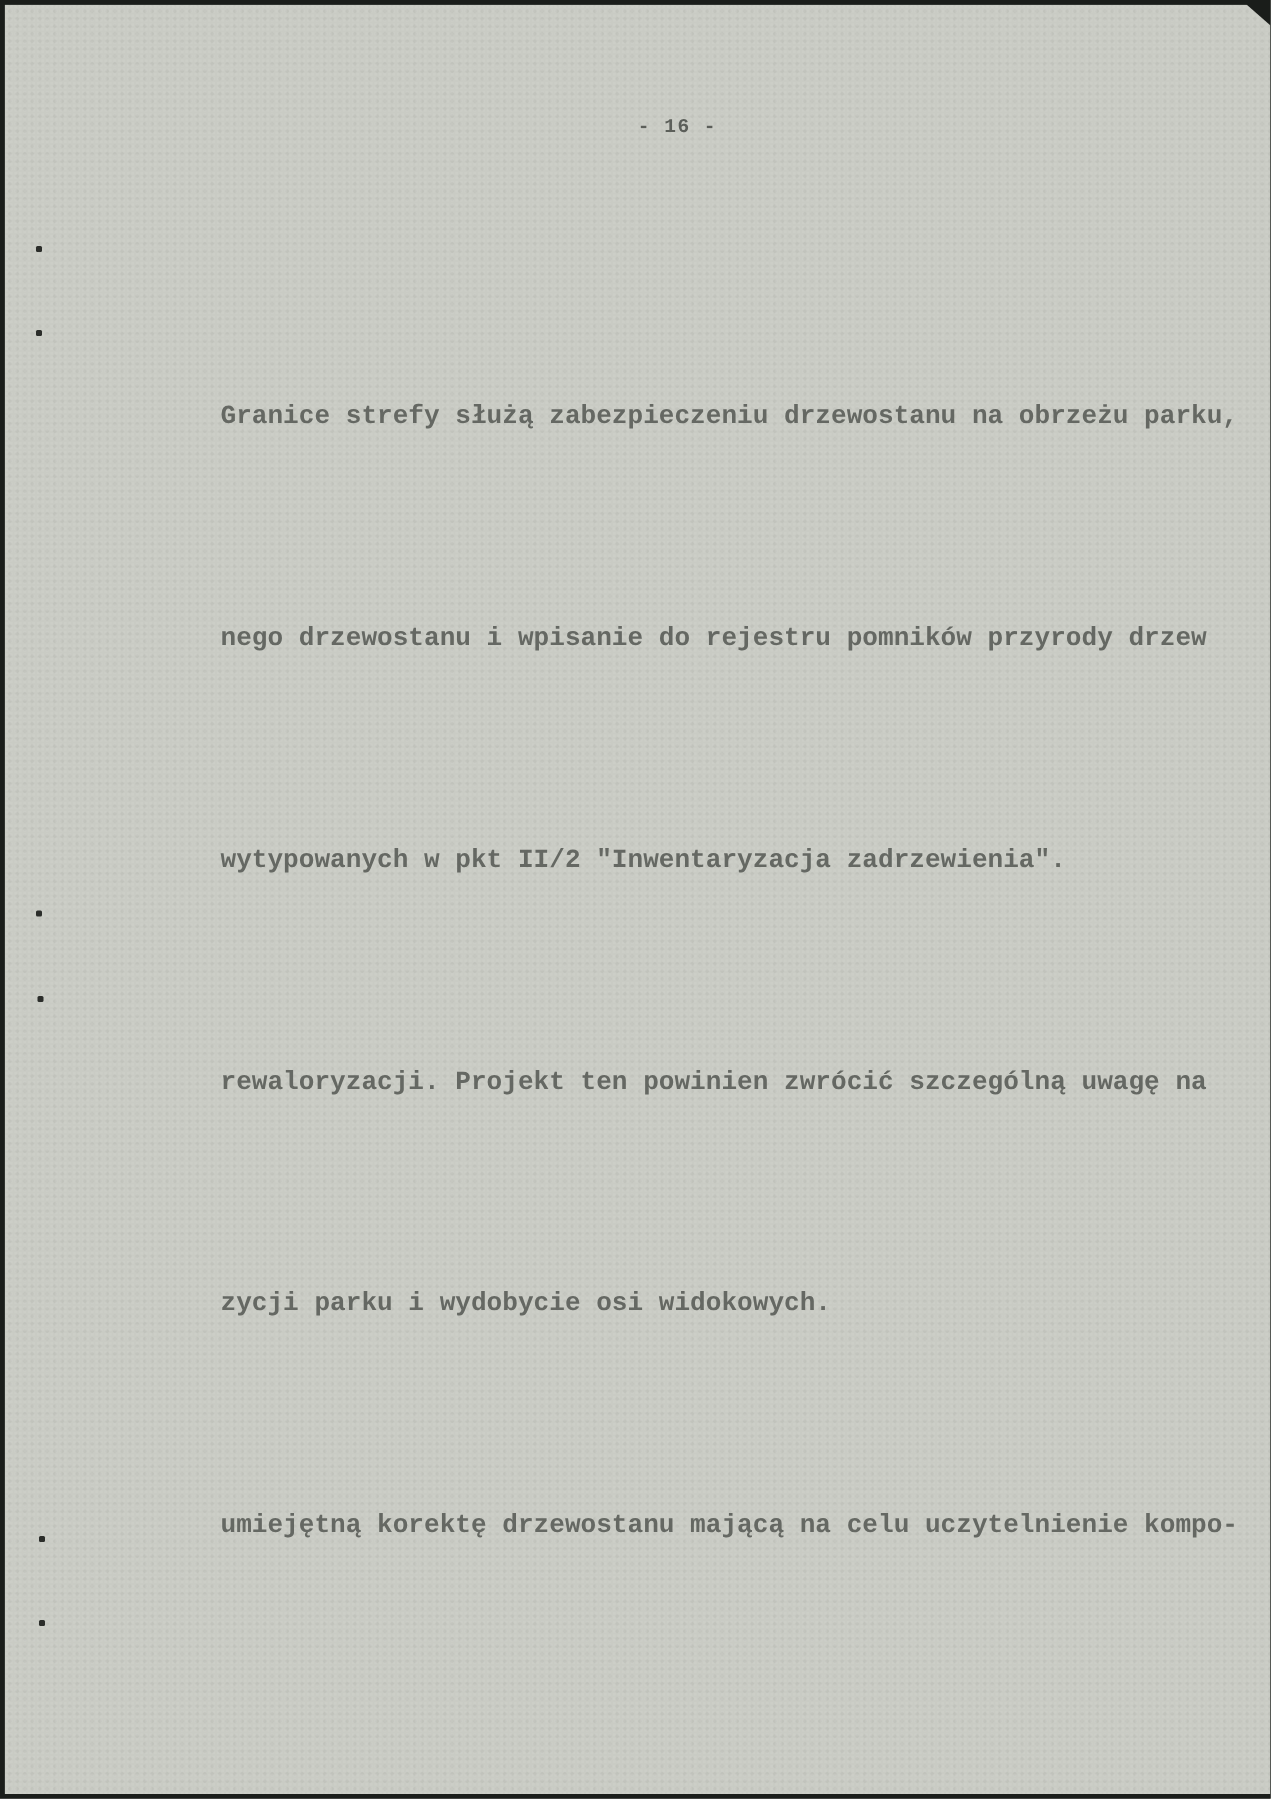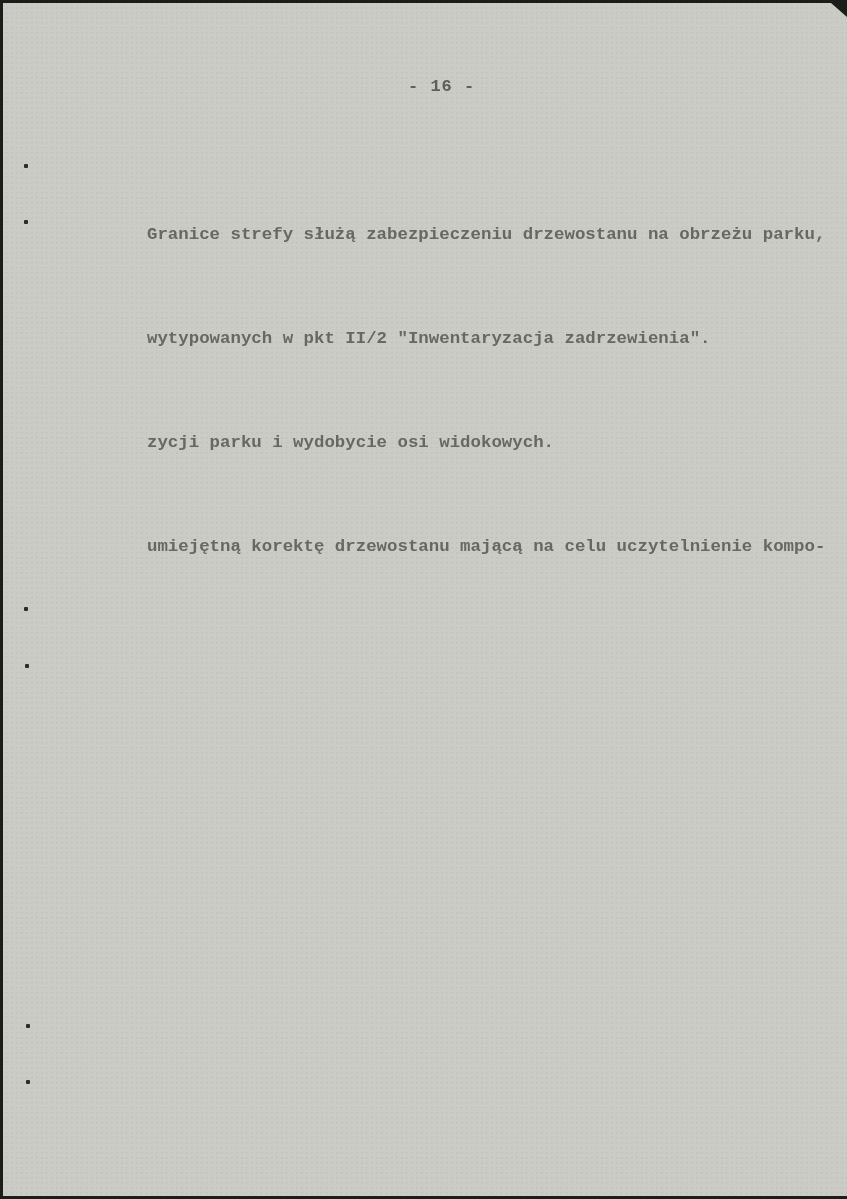--- a/index.html
+++ b/index.html
@@ -22,62 +22,65 @@
         radial-gradient(rgba(0,0,0,0.04) 1px, transparent 1px);
       background-size: 3px 3px, 5px 5px;
       background-position: 0 0, 1px 2px;
       clip-path: polygon(0 0, 828px 0, 844px 14px, 844px 100%, 0 100%);
     }
     .page-number {
       position: absolute;
       left: 405px;
       top: 74px;
       width: 70px;
-      text-align: left;
+      text-align: right;
       font-family: "Liberation Mono", monospace;
-      font-size: 17px;
+      font-size: 13px;
       font-weight: bold;
       color: #5c5f5a;
       letter-spacing: 1px;
     }
     .body-text {
       position: absolute;
       left: 144px;
       top: 146px;
       width: 700px;
       font-family: "Liberation Mono", monospace;
       font-size: 17.4px;
       font-weight: bold;
       line-height: 34.6px;
       color: #5d605b;
       white-space: pre;
       opacity: 0.92;
     }
     .line {
       display: block;
       height: 34.6px;
+      margin-top: 44px;
     }
     .punch-dot {
       position: absolute;
       width: 4px;
       height: 4px;
       border-radius: 1px;
       background: #2b2d2a;
     }
   </style>
 </head>
 <body>
 
 <div class="page">
 
   <div class="page-number">- 16 -</div>
 
   <div class="body-text">
     <span class="line">Granice strefy służą zabezpieczeniu drzewostanu na obrzeżu parku,</span>
+    <span class="line">nego drzewostanu i wpisanie do rejestru pomników przyrody drzew</span>
     <span class="line">wytypowanych w pkt II/2 "Inwentaryzacja zadrzewienia".</span>
+    <span class="line">rewaloryzacji. Projekt ten powinien zwrócić szczególną uwagę na</span>
     <span class="line">zycji parku i wydobycie osi widokowych.</span>
     <span class="line">umiejętną korektę drzewostanu mającą na celu uczytelnienie kompo-</span>
   </div>
 
   <div class="punch-dot" style="left:21px; top:161px;"></div>
   <div class="punch-dot" style="left:21px; top:217px;"></div>
   <div class="punch-dot" style="left:21px; top:604px;"></div>
   <div class="punch-dot" style="left:22px; top:661px;"></div>
   <div class="punch-dot" style="left:23px; top:1021px;"></div>
   <div class="punch-dot" style="left:23px; top:1077px;"></div>

